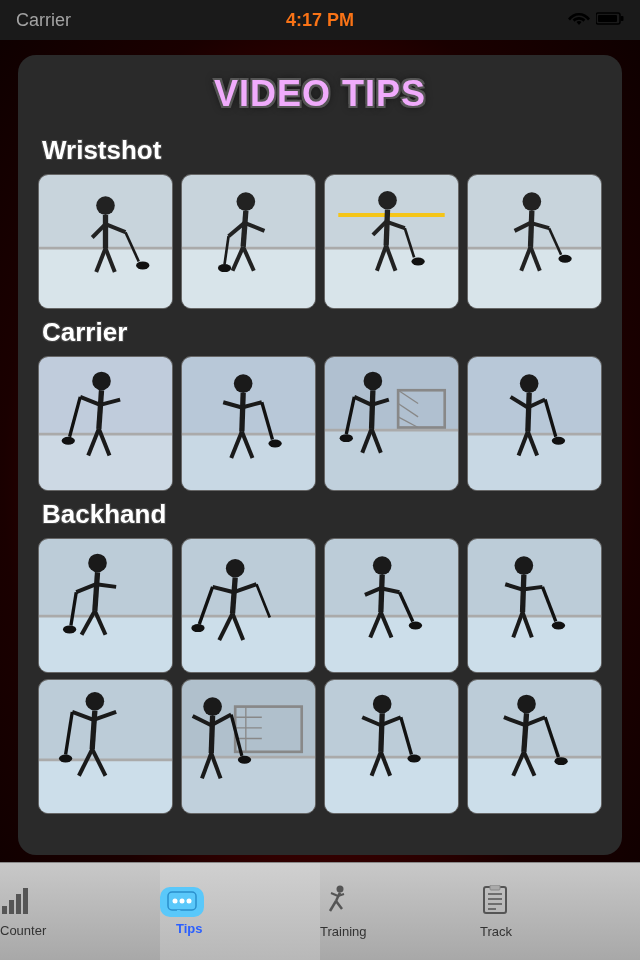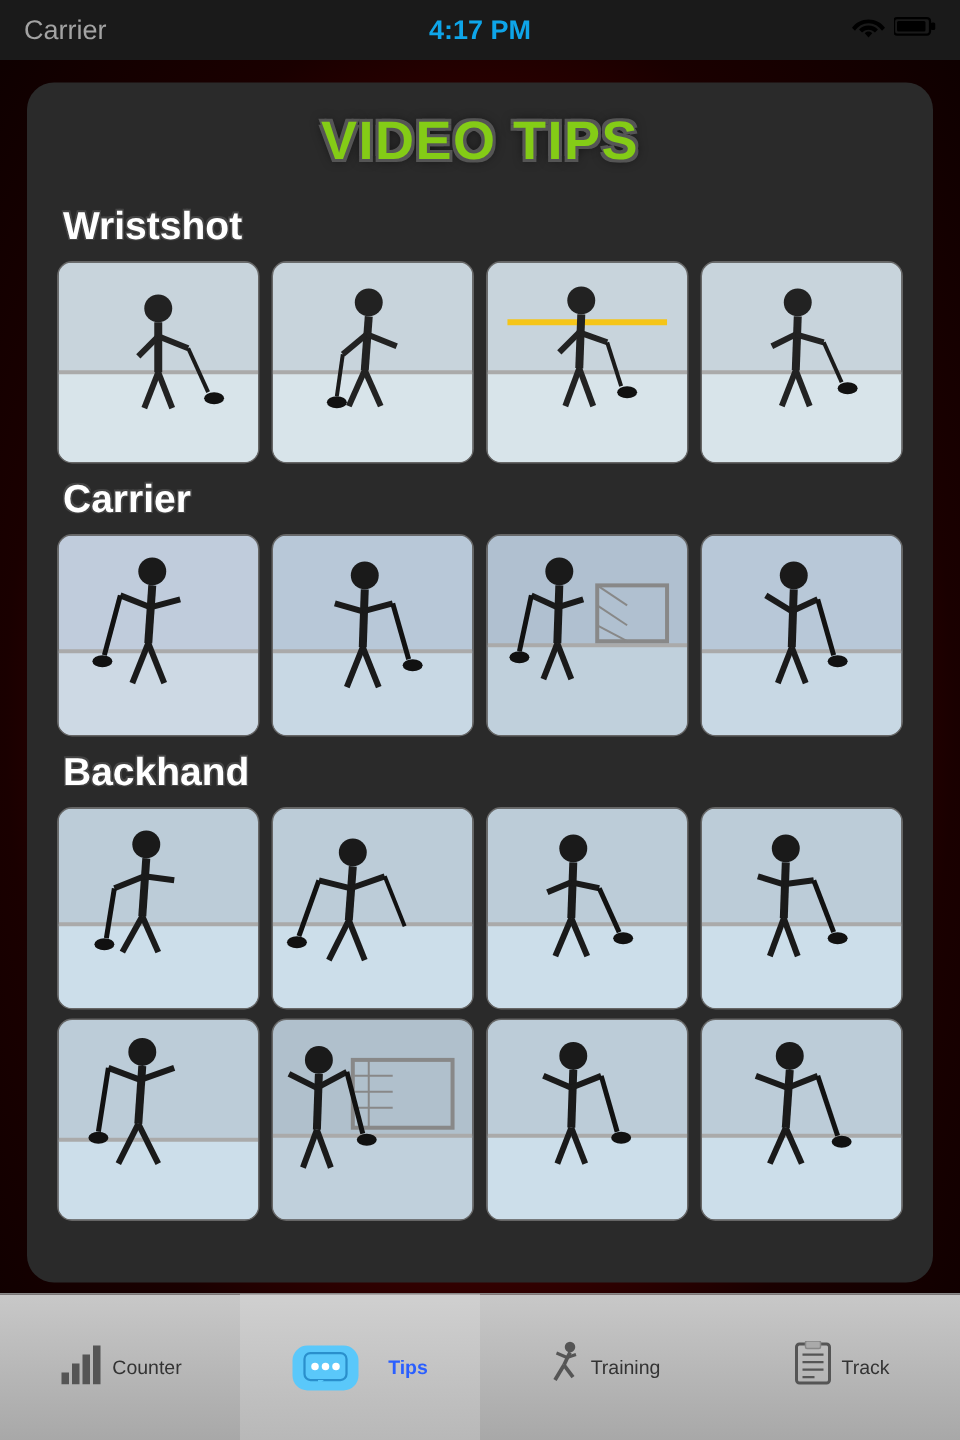--- a/index.html
+++ b/index.html
@@ -26,21 +26,21 @@
       position: relative;
       z-index: 10;
     }
     .status-carrier {
       font-size: 18px;
       color: #a3a3a3;
       font-weight: 500;
     }
     .status-time {
       font-size: 18px;
-      color: #0ea5e9;
+      color: #f97316;
       font-weight: 600;
       position: absolute;
       left: 50%;
       transform: translateX(-50%);
     }
     .status-right {
       display: flex;
       align-items: center;
       gap: 6px;
     }
@@ -77,21 +77,21 @@
       overflow: hidden;
       z-index: 2;
     }
 
     
     .page-title {
       text-align: center;
       padding: 18px 10px 12px;
       font-size: 36px;
       font-weight: 900;
-      color: #84cc16;
+      color: #f0abfc;
       text-transform: uppercase;
       font-family: 'Arial Black', 'Impact', sans-serif;
       letter-spacing: 1px;
       text-shadow:
         -2px -2px 0 #555,
         2px -2px 0 #555,
         -2px 2px 0 #555,
         2px 2px 0 #555,
         0 0 8px rgba(0,0,0,0.8);
     }
@@ -150,22 +150,22 @@
       height: 98px;
       background: linear-gradient(to bottom, #c8c8c8, #a8a8a8);
       border-top: 1px solid #888;
       display: flex;
       z-index: 10;
     }
 
     .tab-item {
       flex: 1;
       display: flex;
-      flex-direction: row;
-      align-items: center;
+      flex-direction: column;
+      align-items: flex-start;
       justify-content: center;
       gap: 4px;
       cursor: pointer;
     }
 
     .tab-item.active {
       background: linear-gradient(to bottom, #d0d0d0, #b8b8b8);
     }
 
     .tab-icon {

